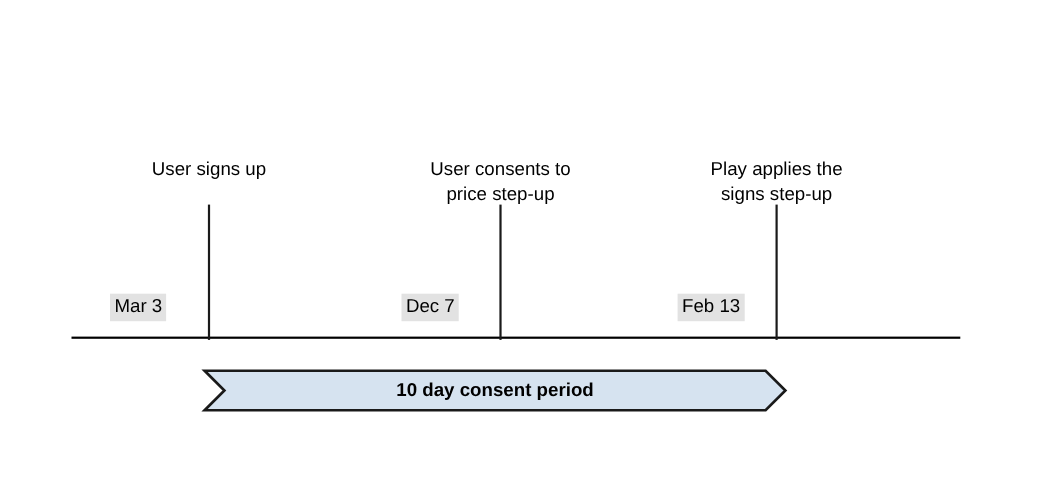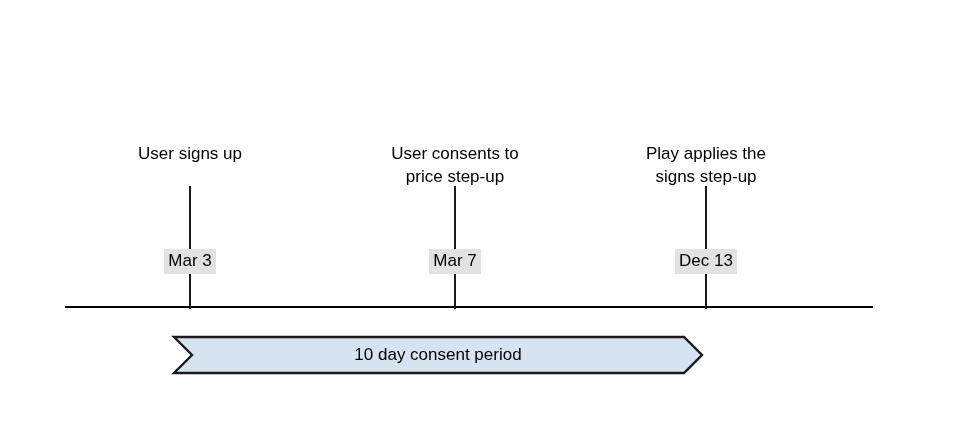--- a/index.html
+++ b/index.html
@@ -60,41 +60,42 @@
     color: #000000;
     white-space: pre-line;
   }
 
   .event-label.one-line { top: 116px; }
   .event-label.two-line { top: 116px; }
 
   .event-date-wrap {
     position: absolute;
     left: -90px;
-    top: 223px;
+    top: 241px;
     width: 180px;
-    text-align: center;
+    text-align: left;
   }
 
   .event-date {
     display: inline-block;
     background: #e2e2e2;
     font-size: 17px;
     line-height: 22px;
     padding: 1px 4px 2px 4px;
     color: #000000;
   }
 
   
   .period-banner {
     position: absolute;
-    left: 174px;
+    left: 186px;
     top: 311px;
     width: 528px;
     height: 20px;
+    font-weight: bold;
   }
 
   .period-banner svg {
     display: block;
     width: 528px;
     height: 36px;
     overflow: visible;
   }
 
   .period-banner-label {
@@ -124,30 +125,30 @@
     <div class="event-date-wrap">
       <span class="event-date">Mar 3</span>
     </div>
   </div>
 
   <div class="event" style="left:455px;">
     <div class="event-label two-line">User consents to
 price step-up</div>
     <div class="event-tick"></div>
     <div class="event-date-wrap">
-      <span class="event-date">Mar 7</span>
+      <span class="event-date">Dec 7</span>
     </div>
   </div>
 
   <div class="event" style="left:706px;">
     <div class="event-label two-line">Play applies the
 signs step-up</div>
     <div class="event-tick"></div>
     <div class="event-date-wrap">
-      <span class="event-date">Dec 13</span>
+      <span class="event-date">Feb 13</span>
     </div>
   </div>
 
   <div class="period-banner">
     <svg viewBox="0 0 528 36" preserveAspectRatio="none">
       <polygon points="0,0 510,0 528,18 510,36 0,36 18,18" fill="#d6e3f0" stroke="#1a1a1a" stroke-width="2.4" stroke-linejoin="miter"></polygon>
     </svg>
     <div class="period-banner-label">10 day consent period</div>
   </div>
 

